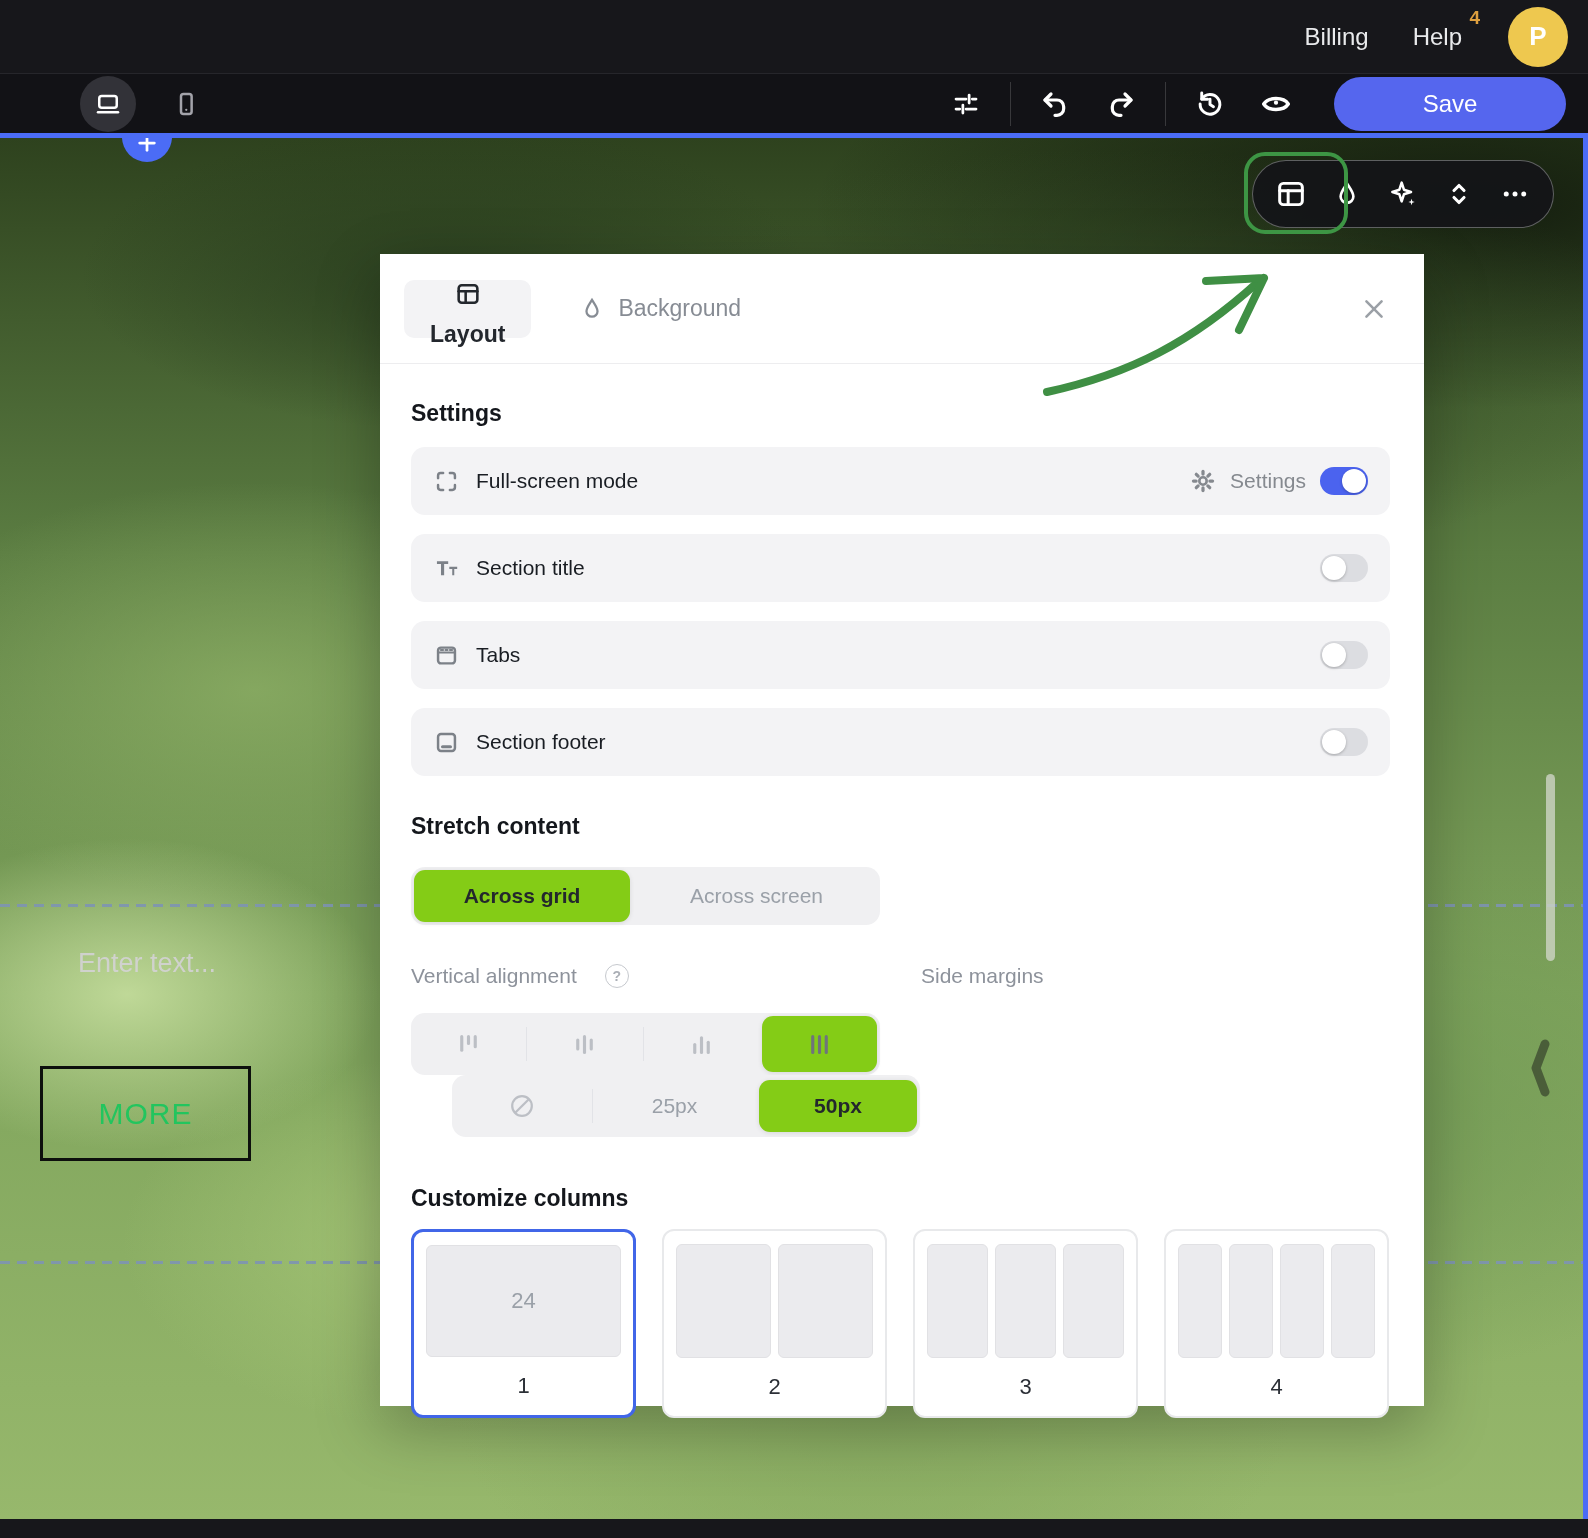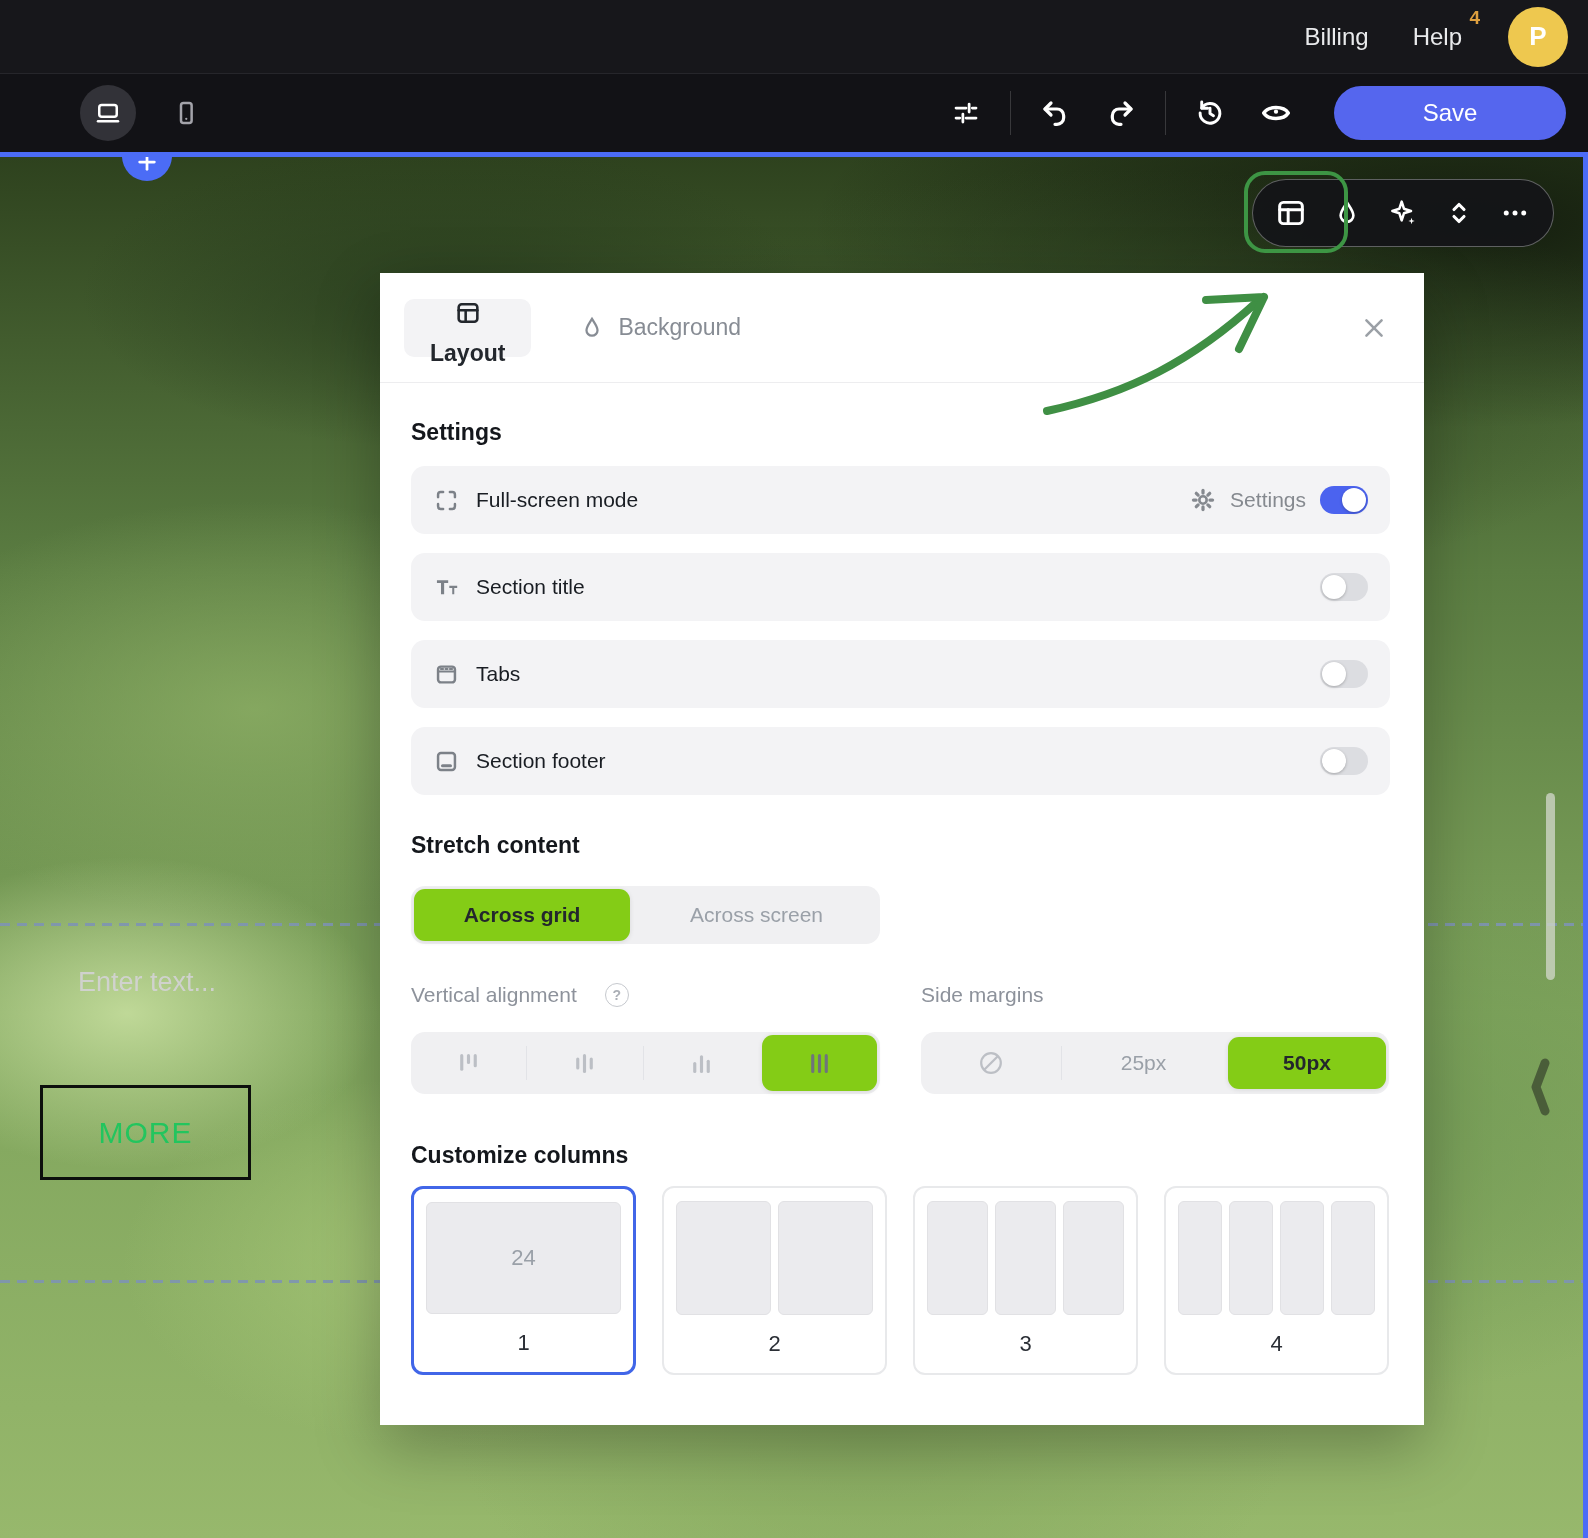--- a/index.html
+++ b/index.html
@@ -8,21 +8,21 @@
   .app { position:relative; width:1588px; height:1538px; overflow:hidden; background:#17171b; }
 
   
   .top-bar { position:relative; height:73px; background:#17171b; display:flex; align-items:center; justify-content:flex-end; padding-right:20px; }
   .tb-link { color:#e9eaec; font-size:24px; cursor:default; }
   .help-wrap { position:relative; margin-left:44px; }
   .help-badge { position:absolute; top:-16px; right:-18px; color:#dd9f3f; font-size:19px; font-weight:700; }
   .avatar { width:60px; height:60px; border-radius:50%; background:#eec84f; color:#fff; font-size:26px; font-weight:700; display:flex; align-items:center; justify-content:center; margin-left:46px; }
 
   
-  .editor-bar { height:79px; background:#121216; border-top:1px solid #26262b; display:flex; align-items:center; padding:0 22px 0 80px; position:relative; }
+  .editor-bar { height:60px; background:#121216; border-top:1px solid #26262b; display:flex; align-items:center; padding:0 22px 0 80px; position:relative; }
   .dev-btn { width:56px; height:56px; border-radius:50%; display:flex; align-items:center; justify-content:center; background:transparent; }
   .dev-btn.active { background:#323238; }
   .eb-right { margin-left:auto; display:flex; align-items:center; gap:22px; }
   .icon-btn { width:44px; height:44px; display:flex; align-items:center; justify-content:center; }
   .vdiv { width:1px; height:44px; background:rgba(255,255,255,0.16); }
   .save-btn { width:232px; height:54px; border:none; border-radius:27px; background:#5566ee; color:#fff; font-size:24px; font-family:inherit; margin-left:14px; }
 
   
   .canvas { position:relative; width:1588px; height:1386px; border-top:5px solid #4b6cf6; overflow:hidden; }
   .canvas-bg { position:absolute; inset:0; background-color:#7aa058;
@@ -82,21 +82,21 @@
   .seg .opt.active { background:#84cc16; border-radius:11px; height:52px; margin:3px; color:#23272d; font-weight:700; box-shadow:0 1px 5px rgba(0,0,0,.10); }
   .seg .sdiv { width:1px; height:34px; background:#e2e3e7; }
   .seg-stretch { width:469px; margin-top:27px; }
   .seg-stretch .opt-a { flex:0 0 216px; } .seg-stretch .opt-b { flex:1; }
 
   .lblrow { display:flex; margin-top:39px; }
   .lblrow .lcol { width:469px; display:flex; align-items:center; gap:28px; color:#8d929b; font-size:21px; }
   .lblrow .rcol { margin-left:41px; width:468px; color:#8d929b; font-size:21px; }
   .q-circle { width:24px; height:24px; border:1.5px solid #c6c9ce; border-radius:50%; color:#abafb6; font-size:14px; font-weight:700; display:flex; align-items:center; justify-content:center; }
 
-  .ctrlrow { display:flex; margin-top:25px; }
+  .ctrlrow { display:flex; margin-top:25px;flex-direction:column; }
   .seg-valign { width:469px; height:62px; } .seg-valign .opt { flex:1; }
   .seg-valign .opt.active { height:56px; }
   .seg-margins { width:468px; height:62px; margin-left:41px; }
   .seg-margins .m-none { flex:0 0 140px; } .seg-margins .m-25 { flex:1; } .seg-margins .m-50 { flex:0 0 158px; height:56px; }
 
   #customize-h { margin-top:48px; }
   .cards { display:flex; gap:26px; margin-top:17px; }
   .card { width:225px; height:189px; border:2px solid #e8e9eb; border-radius:12px; background:#fff; display:flex; flex-direction:column; }
   .card.sel { border:3px solid #4166e8; }
   .card .blocks { flex:1; margin:13px 12px 0; display:flex; gap:7px; }

